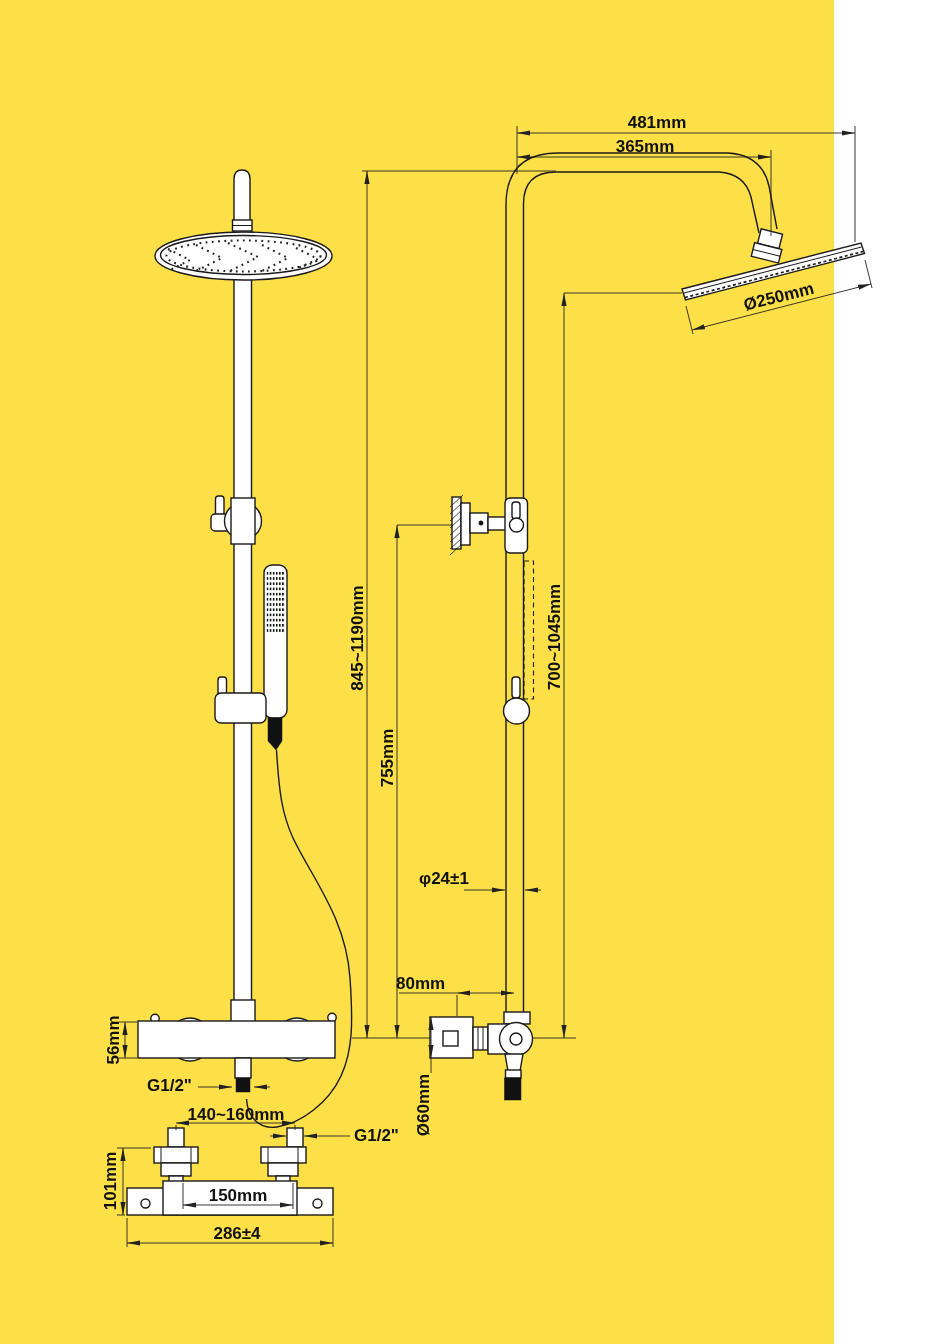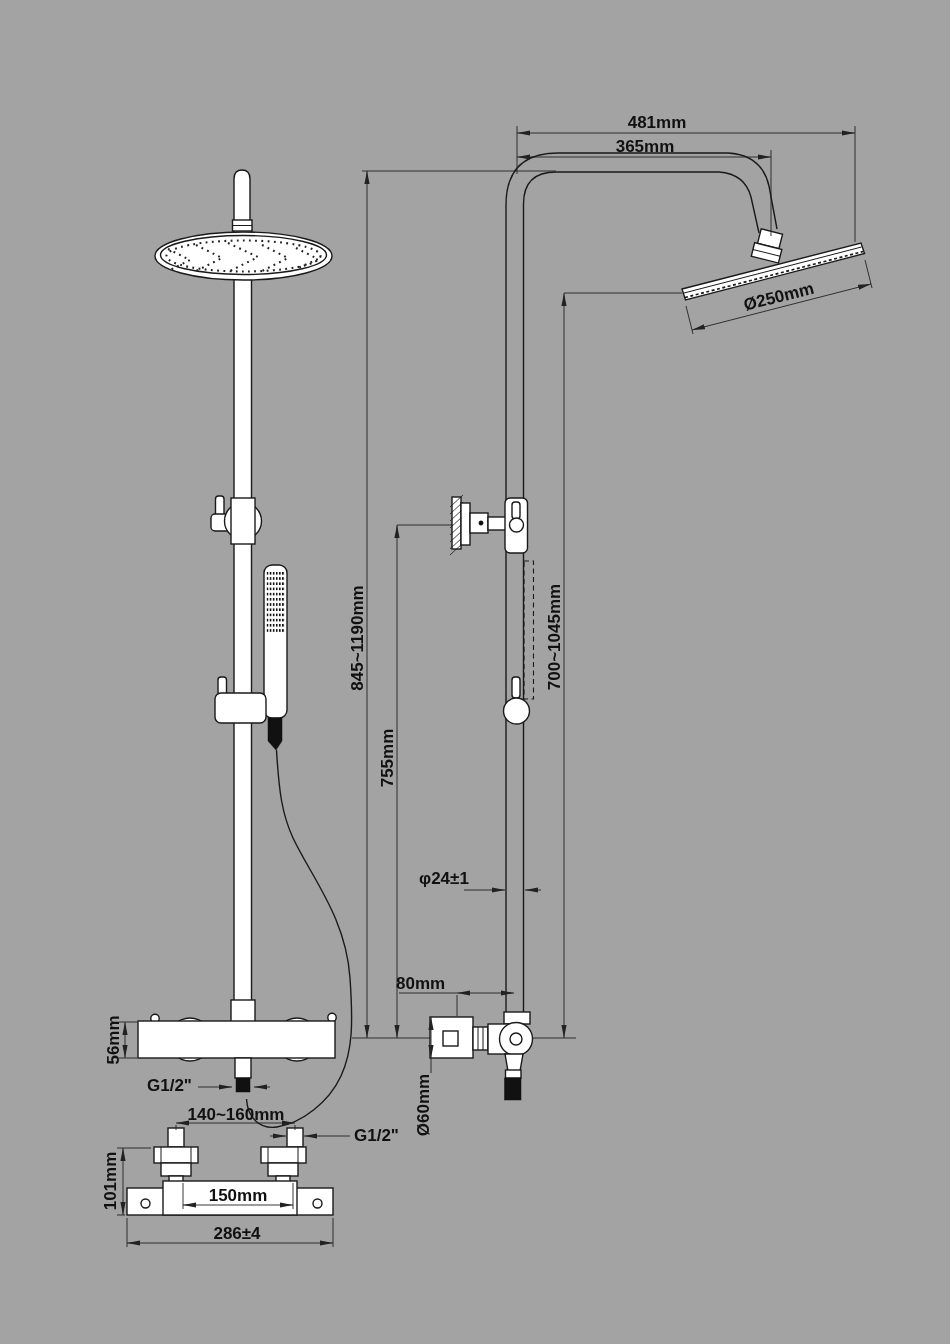--- a/index.html
+++ b/index.html
@@ -1,16 +1,16 @@
 <!DOCTYPE html>
 <html><head>
 <meta charset="utf-8">
 <style>
   html,body{margin:0;padding:0;background:#ffffff;}
-  .page{width:950px;height:1344px;position:relative;background:#a3a3a3;font-family:"Liberation Sans",sans-serif;}
+  .page{width:834px;height:1344px;position:relative;background:#fde047;font-family:"Liberation Sans",sans-serif;}
   svg{display:block;}
   svg text{font-family:"Liberation Sans","DejaVu Sans",sans-serif;font-weight:bold;fill:#111;}
   .obj{stroke:#1a1a1a;stroke-width:1.4;fill:#fff;}
   .objn{stroke:#1a1a1a;stroke-width:1.4;fill:none;}
   .thin{stroke:#1a1a1a;stroke-width:1;fill:none;}
   .dim{stroke:#222;stroke-width:0.9;fill:none;}
   .dark{fill:#111;stroke:#111;stroke-width:0.5;}
   .dots{stroke:#222;stroke-width:2.1;fill:none;stroke-dasharray:1.8 4.4;}
   .hidden-line{stroke:#1a1a1a;stroke-width:1.1;fill:none;stroke-dasharray:5 3.5;}
   .lbl{font-size:17px;}

